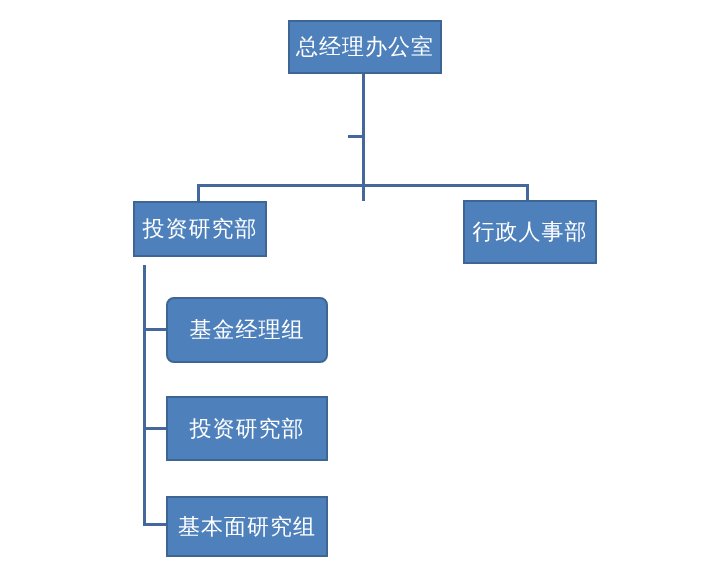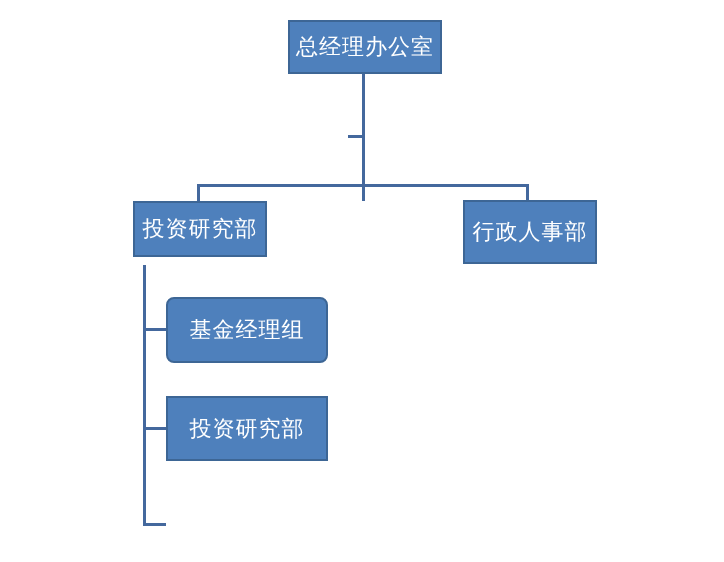--- a/index.html
+++ b/index.html
@@ -70,14 +70,17 @@
   </div>
 
   <div class="node" style="left:166px; top:297px; width:162px; height:66px;border-radius:8px;">
     <span>基金经理组</span>
   </div>
 
   <div class="node" style="left:166px; top:396px; width:162px; height:65px;">
     <span>投资研究部</span>
   </div>
 
+  <div class="node" style="left:166px; top:496px; width:162px; height:61px;">
+    <span>基本面研究组</span>
+  </div>
 
 </div>
 
 </body></html>

